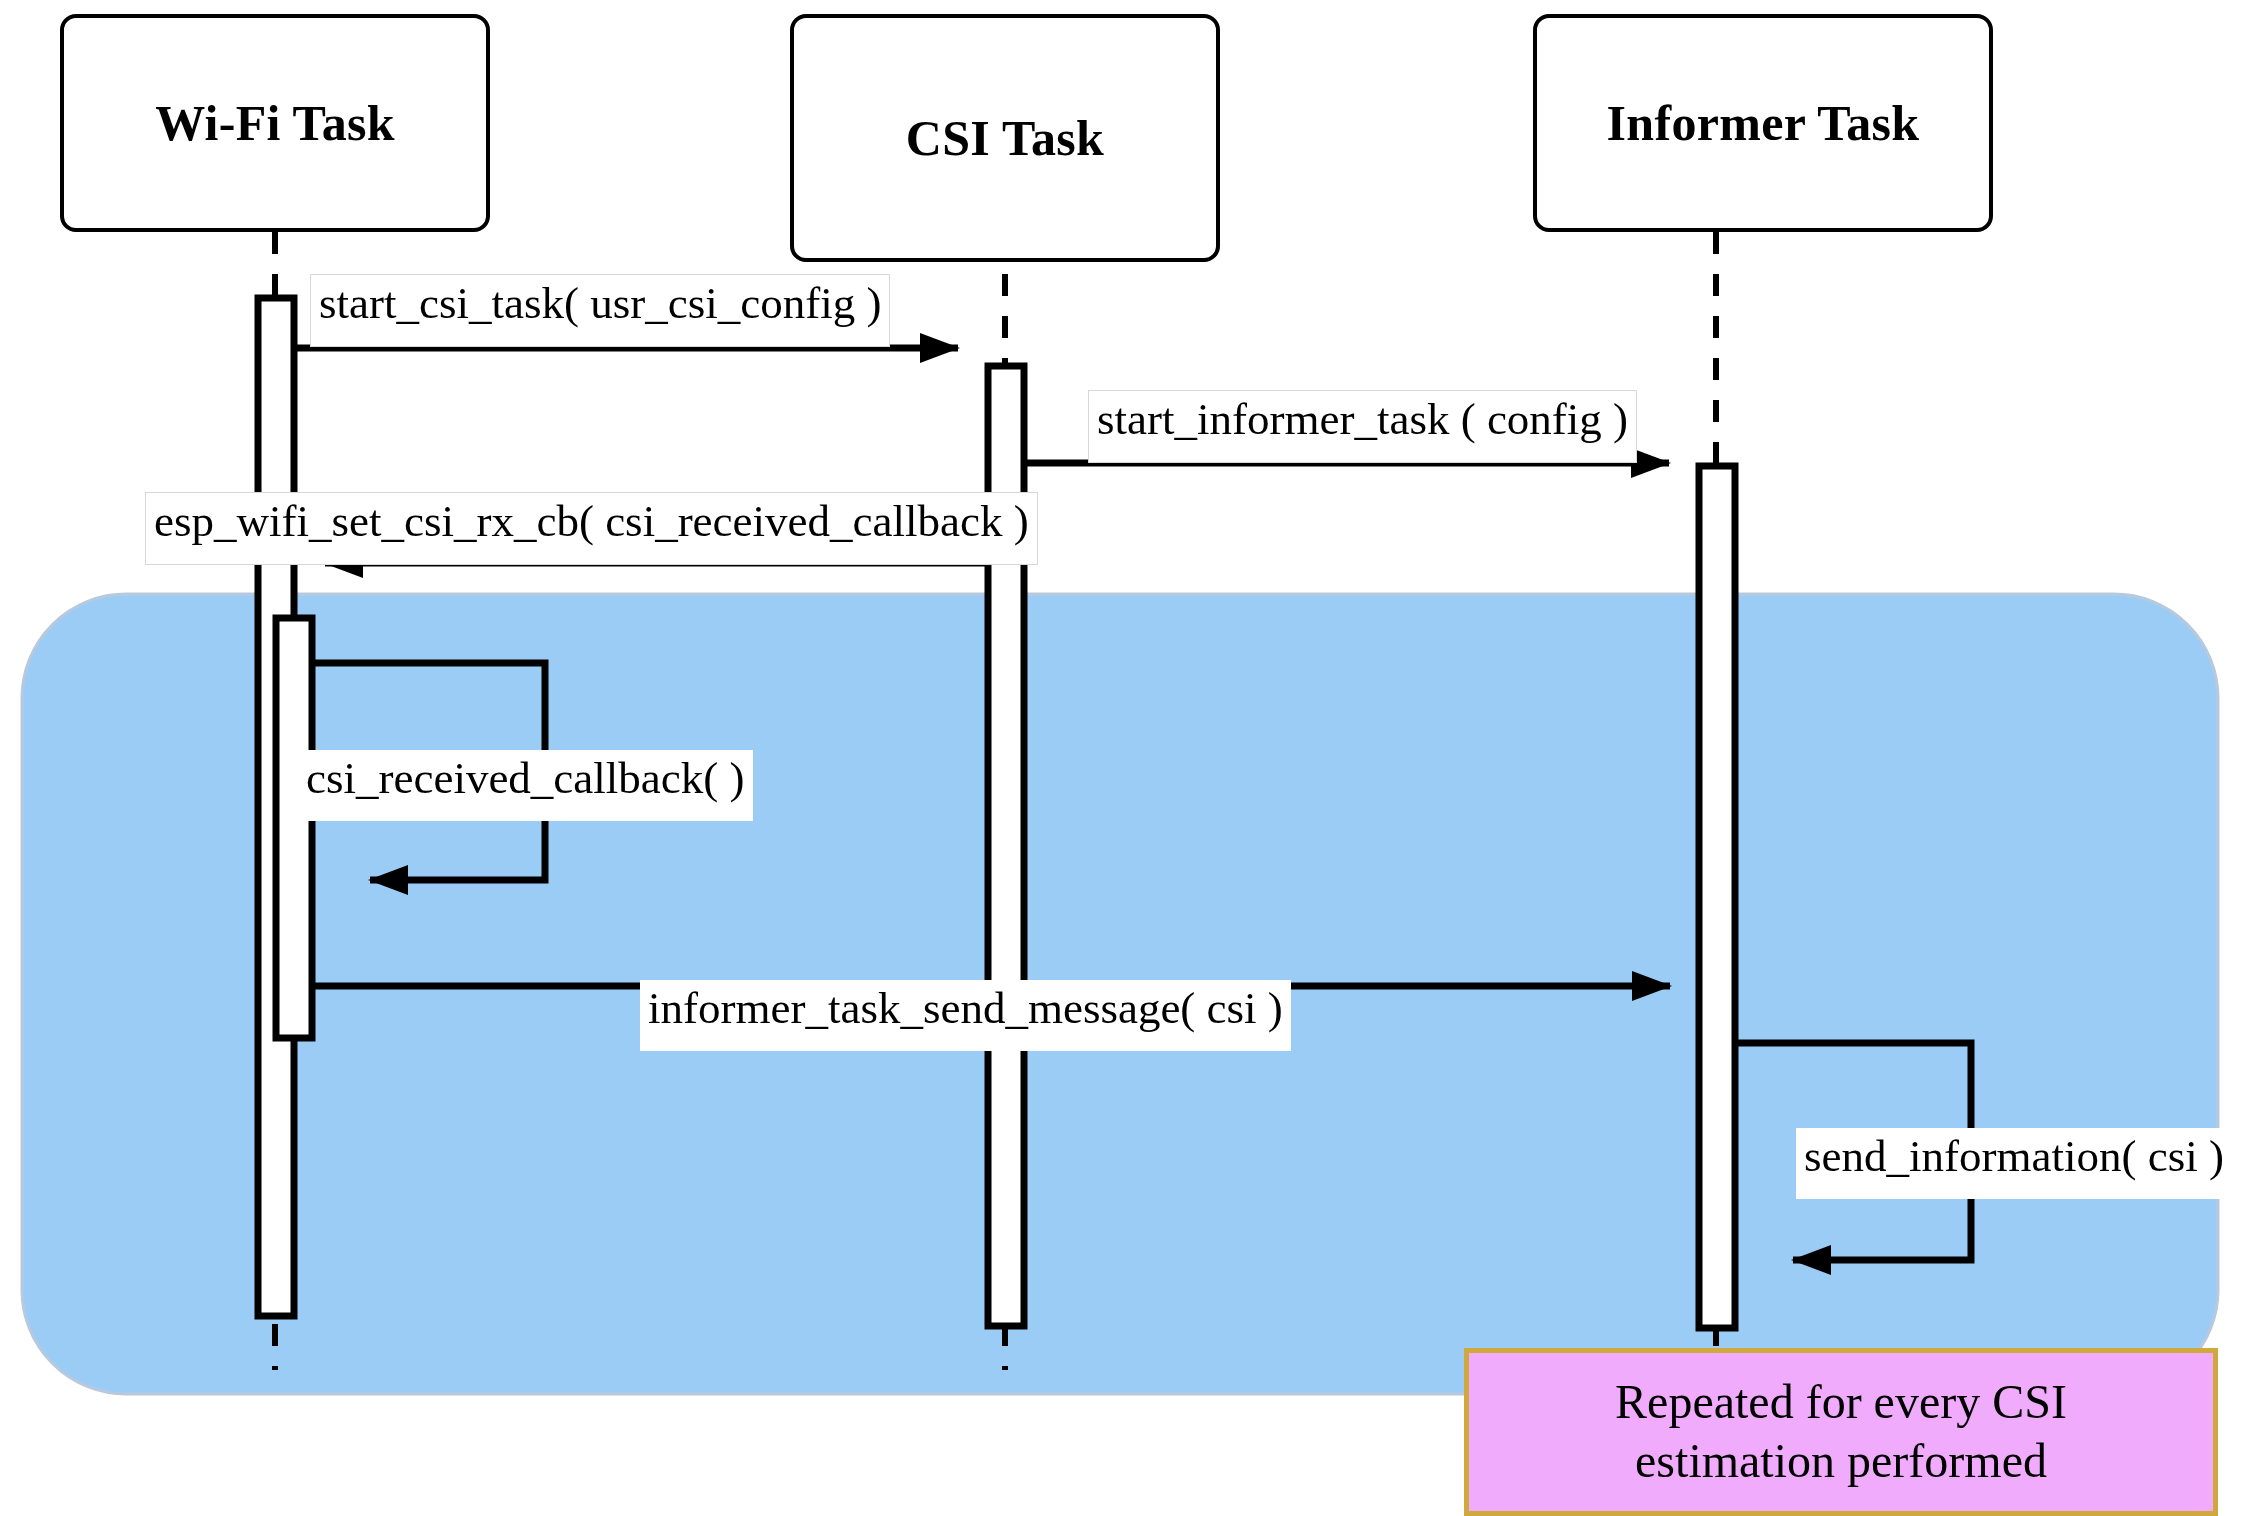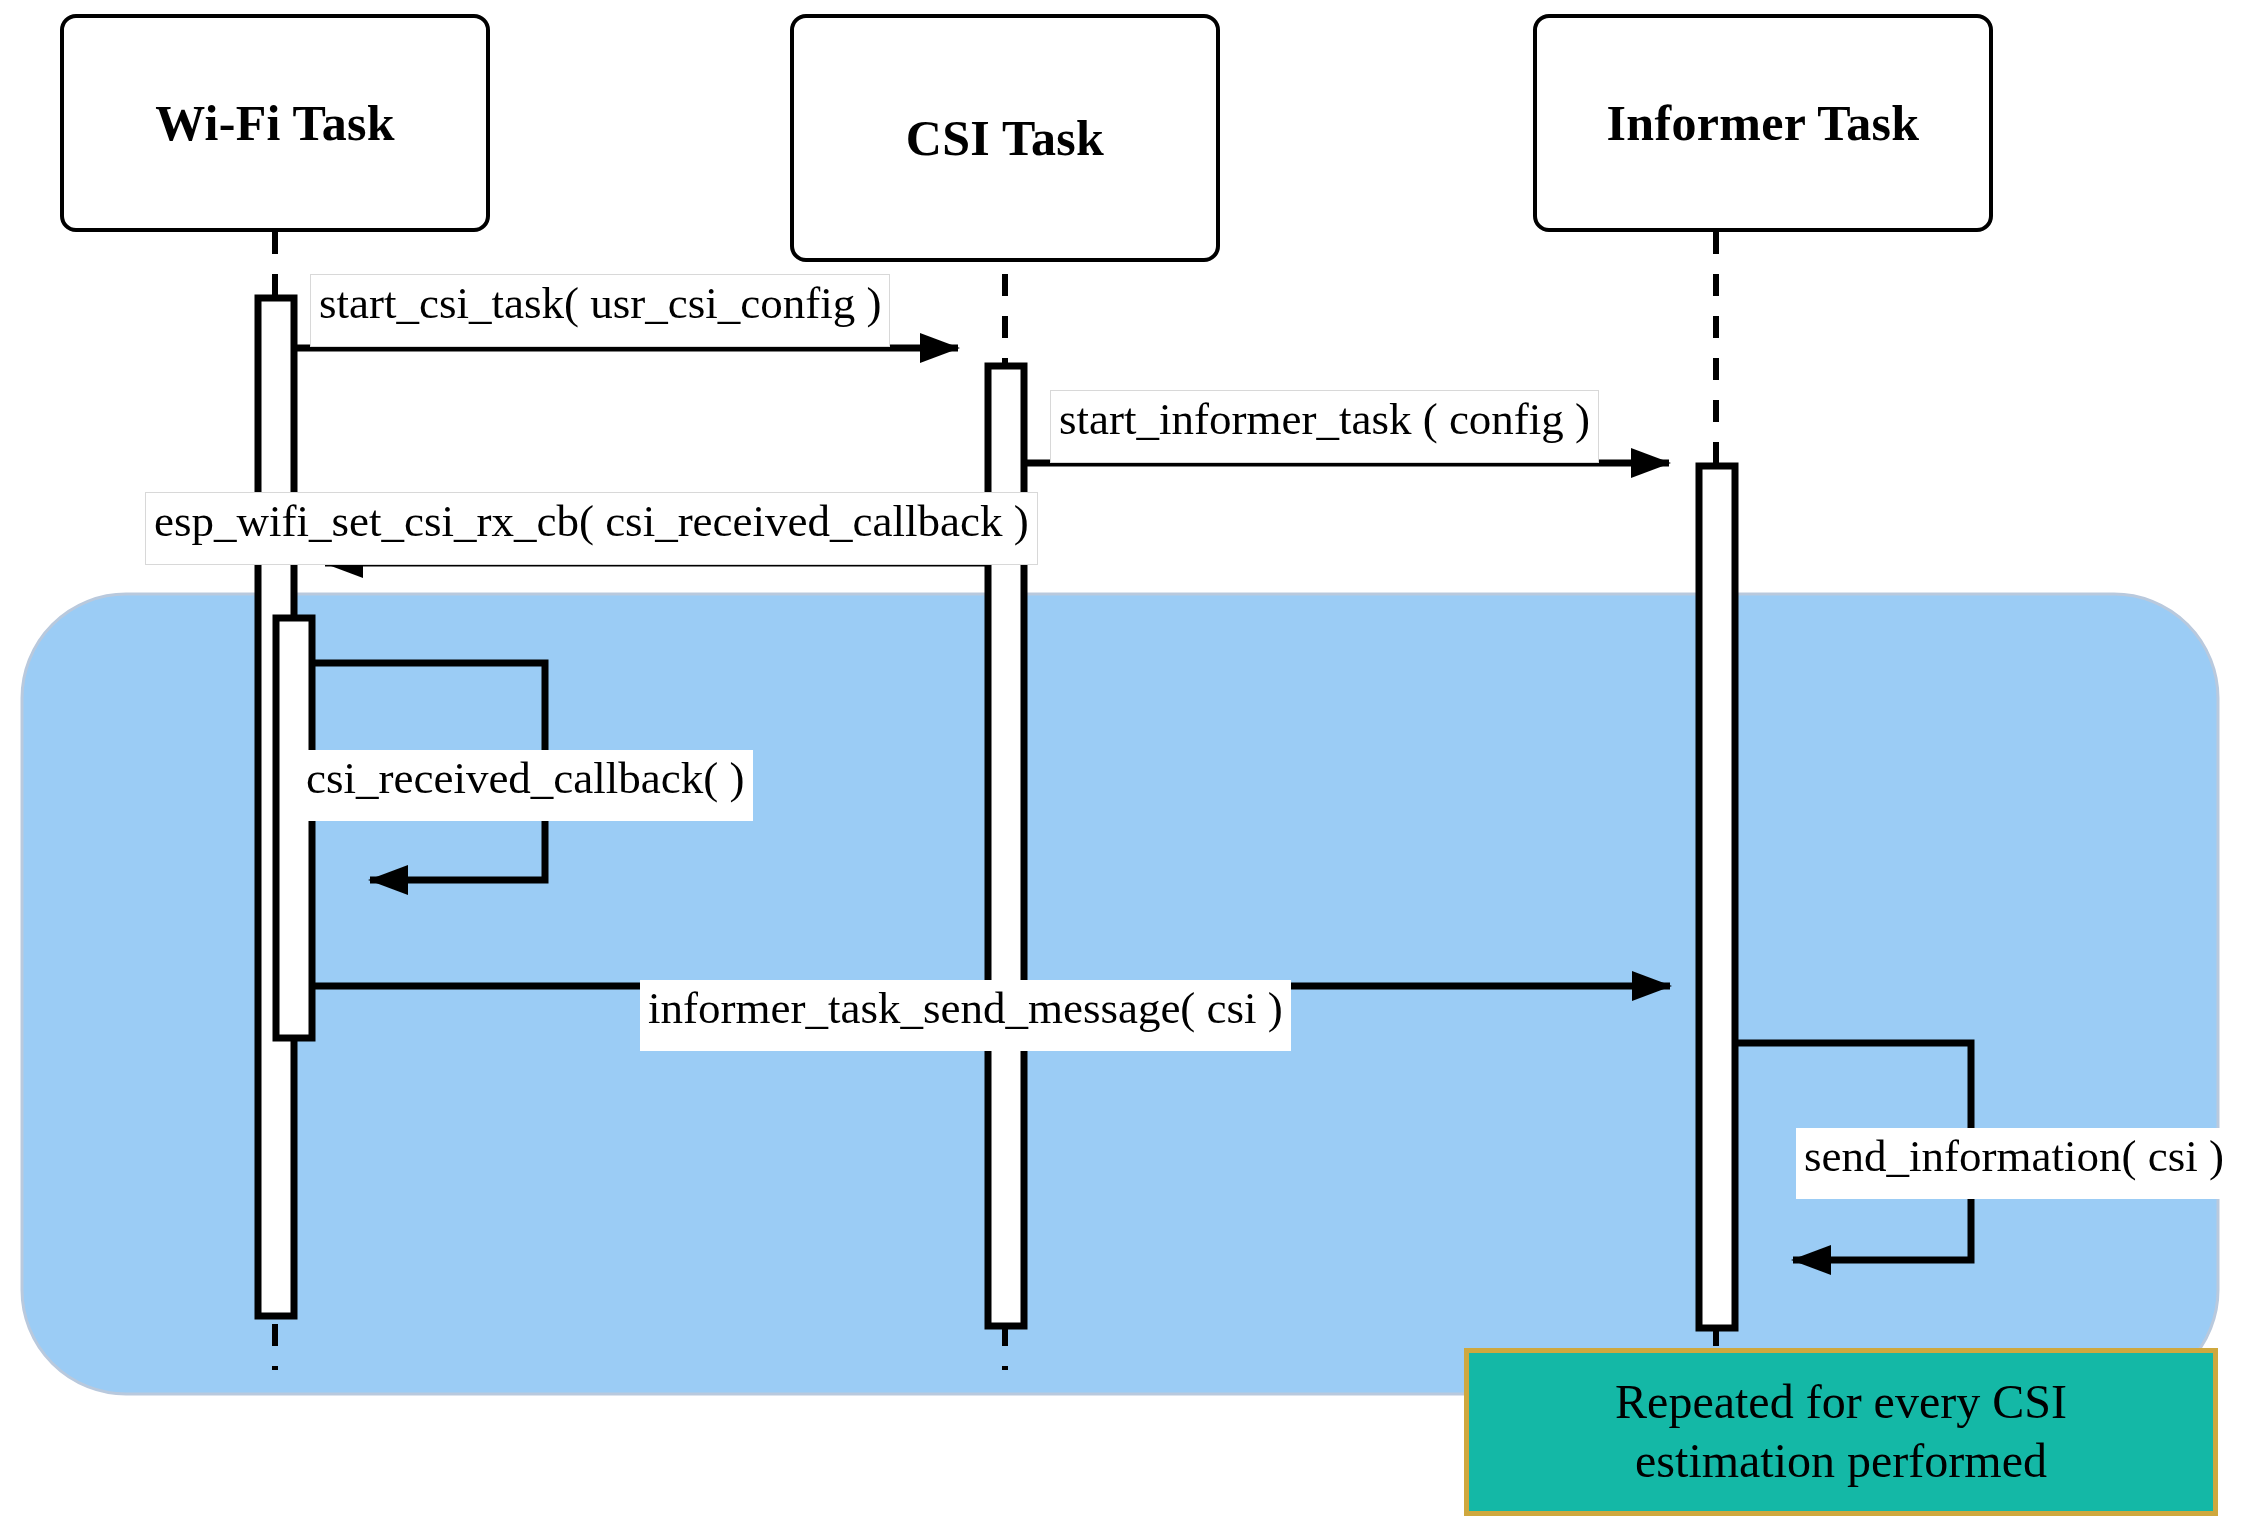--- a/index.html
+++ b/index.html
@@ -57,21 +57,21 @@
     padding: 6px 8px 20px 8px;
     box-sizing: border-box;
   }
   .msg-label.framed {
     border: 1px solid #d8d8d8;
   }
 
   
   .note-box {
     position: absolute;
-    background: #14b8a6;
+    background: #f0abfc;
     border: 5px solid #cfa83e;
     box-sizing: border-box;
     display: flex;
     flex-direction: column;
     align-items: center;
     justify-content: center;
     text-align: center;
   }
   .note-line {
     font-family: "Liberation Serif", "DejaVu Serif", serif;
@@ -132,21 +132,21 @@
   <div class="participant" style="left:790px; top:14px; width:430px; height:248px;">
     <span class="participant-label">CSI Task</span>
   </div>
 
   <div class="participant" style="left:1501px; top:14px; width:460px; height:218px;margin-left:32px;">
     <span class="participant-label">Informer Task</span>
   </div>
 
   <div class="msg-label framed" style="left:310px; top:274px;">start_csi_task( usr_csi_config )</div>
 
-  <div class="msg-label framed" style="left:1050px; top:390px;">start_informer_task ( config )</div>
+  <div class="msg-label framed" style="left:1088px; top:390px;">start_informer_task ( config )</div>
 
   <div class="msg-label framed" style="left:145px; top:492px;">esp_wifi_set_csi_rx_cb( csi_received_callback )</div>
 
   <div class="msg-label" style="left:274px; top:750px;margin-left:24px;">csi_received_callback( )</div>
 
   <div class="msg-label" style="left:640px; top:980px;text-align:right;">informer_task_send_message( csi )</div>
 
   <div class="msg-label" style="left:1796px; top:1128px;">send_information( csi )</div>
 
   <div class="note-box" style="left:1464px; top:1348px; width:754px; height:168px;">

